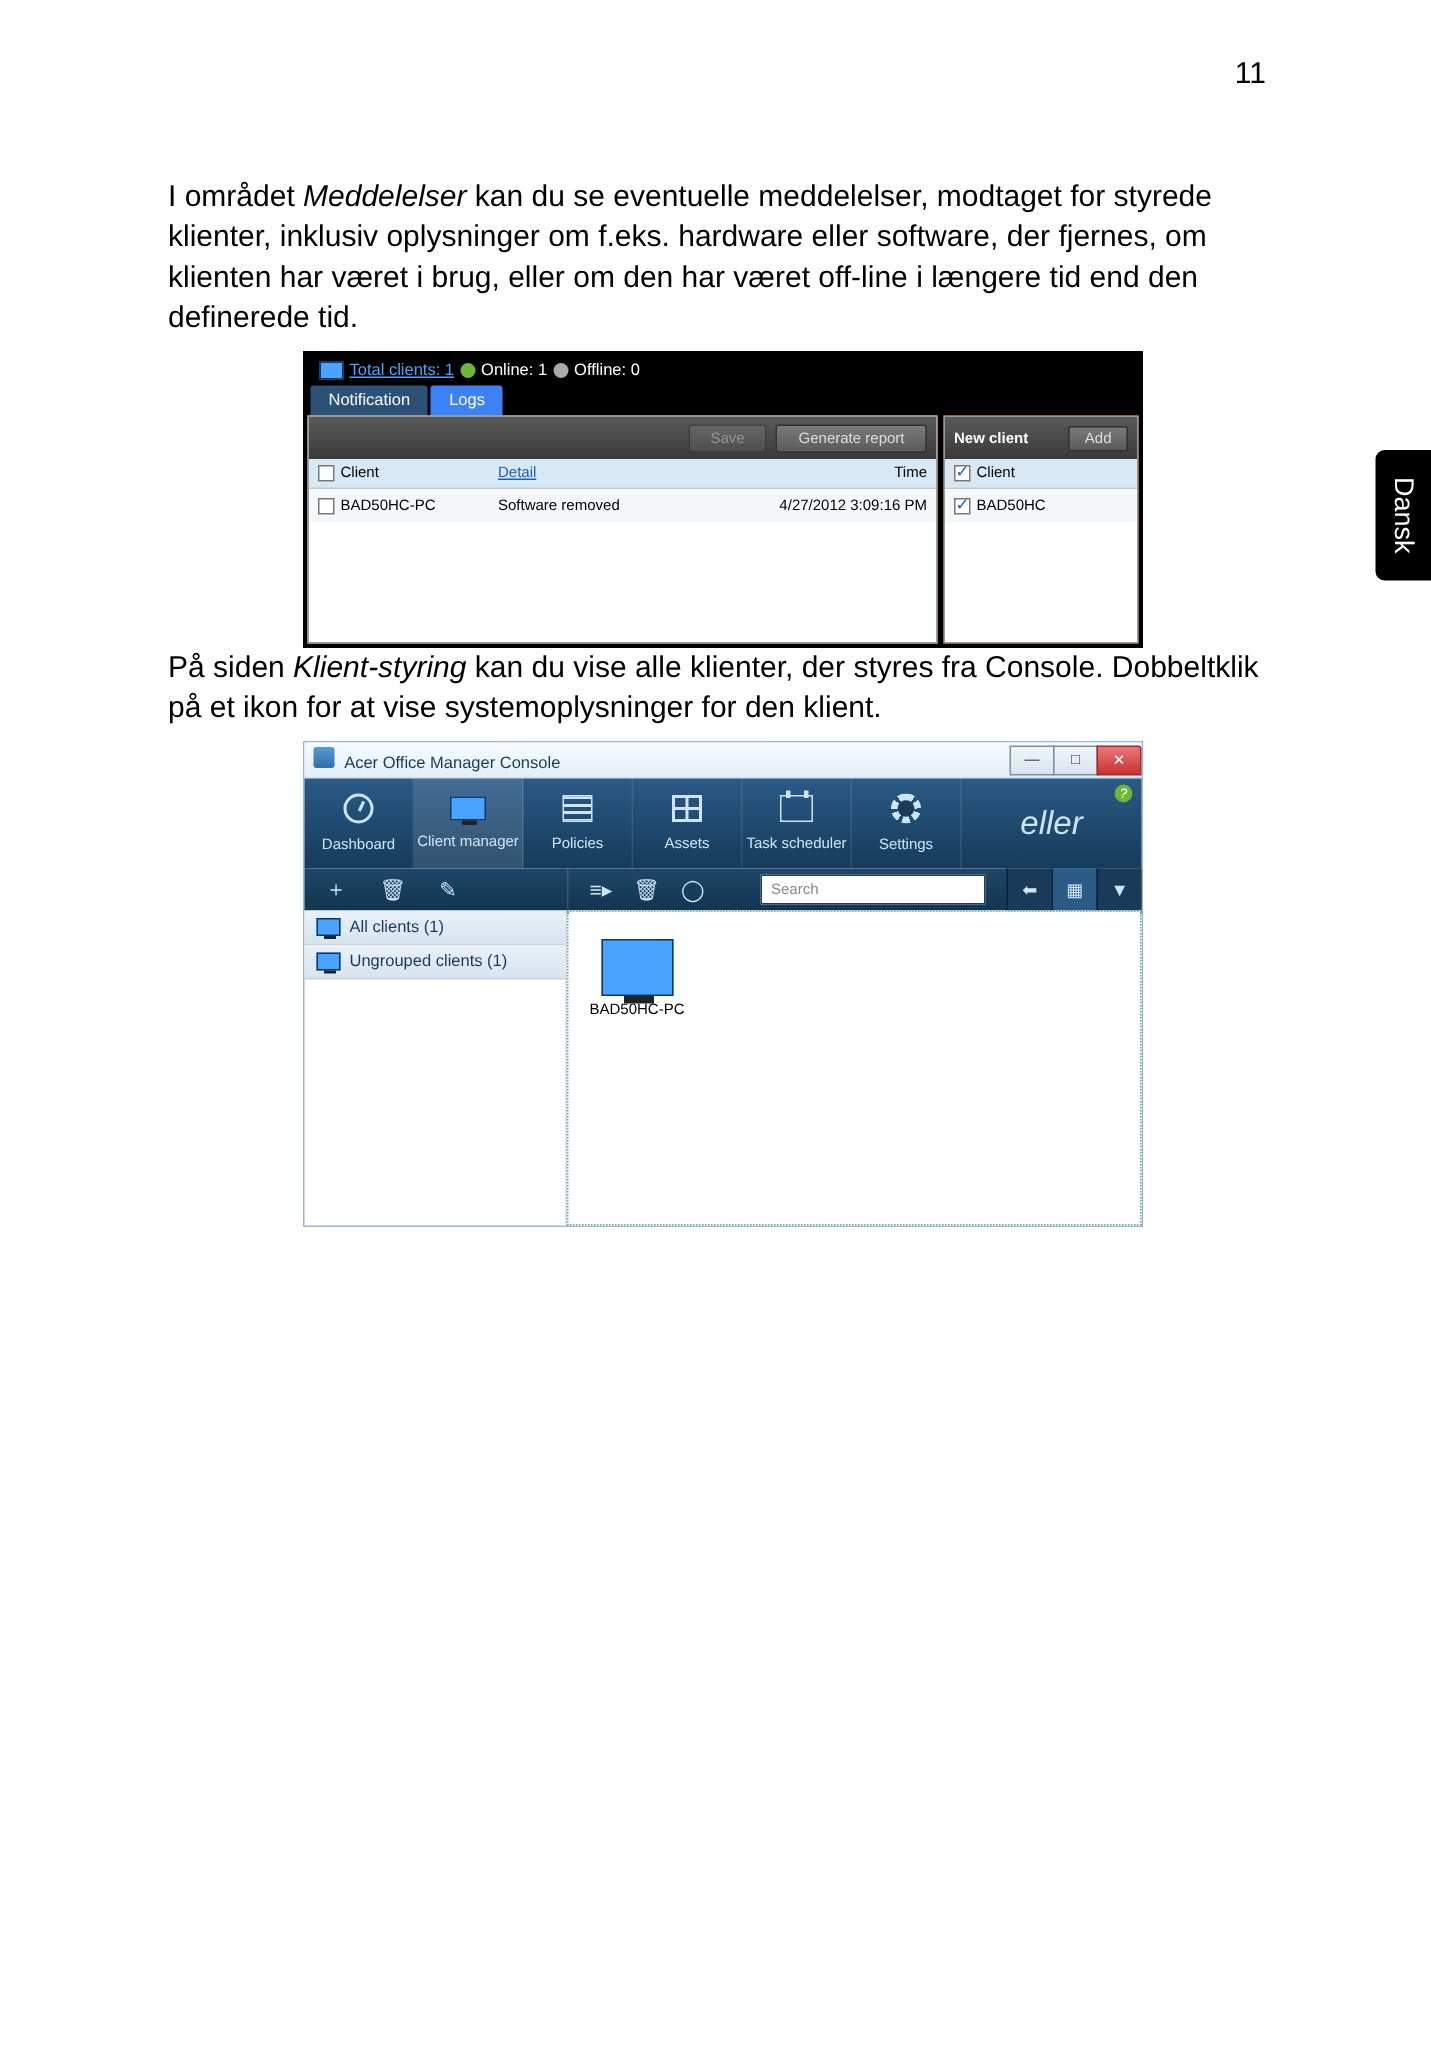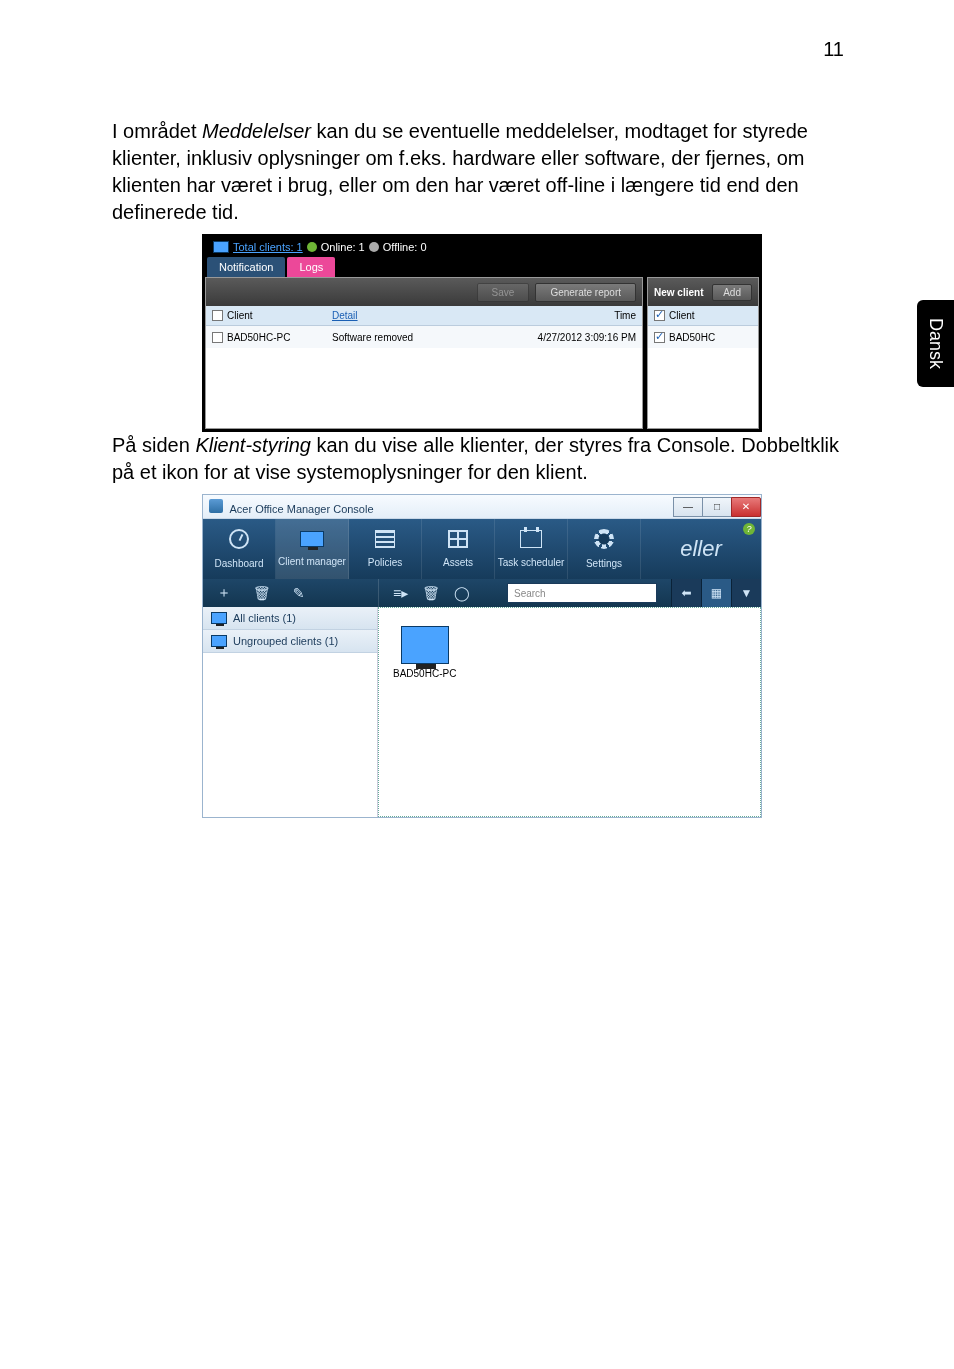--- a/index.html
+++ b/index.html
@@ -59,37 +59,37 @@
     font-size: 11px;
     padding: 4px 8px;
   }
   .dot { width: 10px; height: 10px; border-radius: 50%; display: inline-block; }
   .dot-green { background: #6fb536; }
   .dot-grey { background: #aaa; }
   .s1-link { color: #4aa3ff; text-decoration: underline; }
 
   .s1-tabs { display: flex; gap: 2px; padding-left: 2px; }
   .s1-tab {
-    background: #ec4899;
+    background: #3b82f6;
     color: #fff;
     font-size: 11px;
     padding: 4px 12px;
     border-top-left-radius: 2px;
     border-top-right-radius: 2px;
   }
   .s1-tab.active { background: #2b5177; }
 
   .s1-body { display: flex; gap: 4px; }
   .s1-left {
     flex: 1;
     background: #fff;
     border: 1px solid #999;
   }
   .s1-right {
-    width: 112px;
+    width: 130px;
     background: #f97316;
     border: 1px solid #999;
   }
   .s1-toolbar {
     background: linear-gradient(#5a5a5a, #3a3a3a);
     height: 28px;
     display: flex;
     justify-content: flex-end;
     align-items: center;
     gap: 6px;

